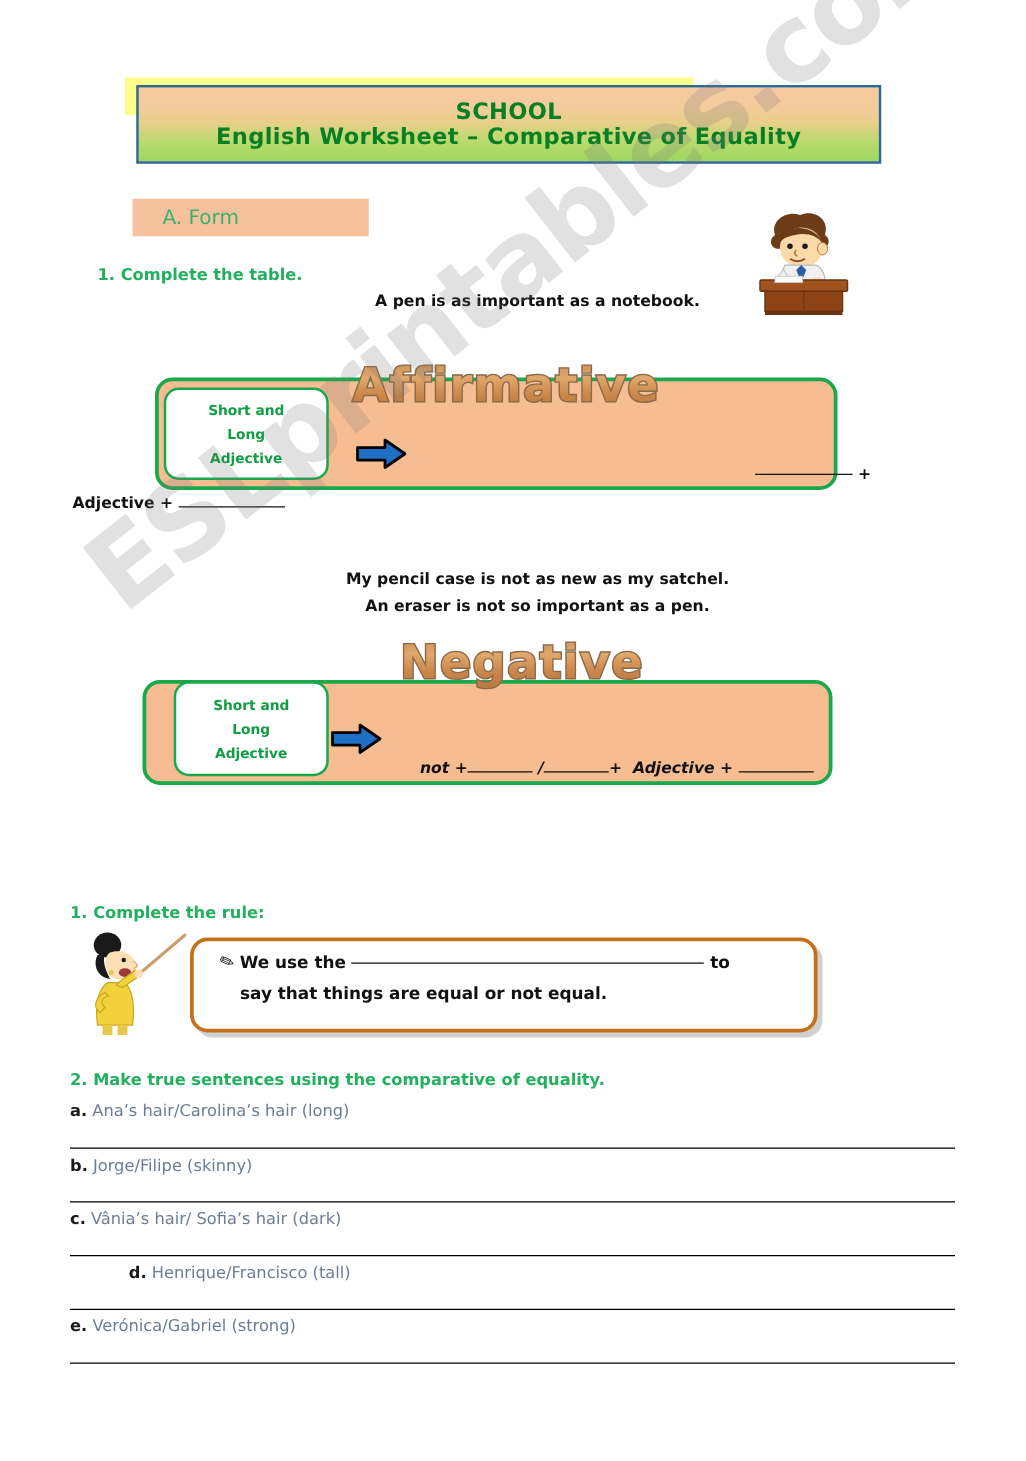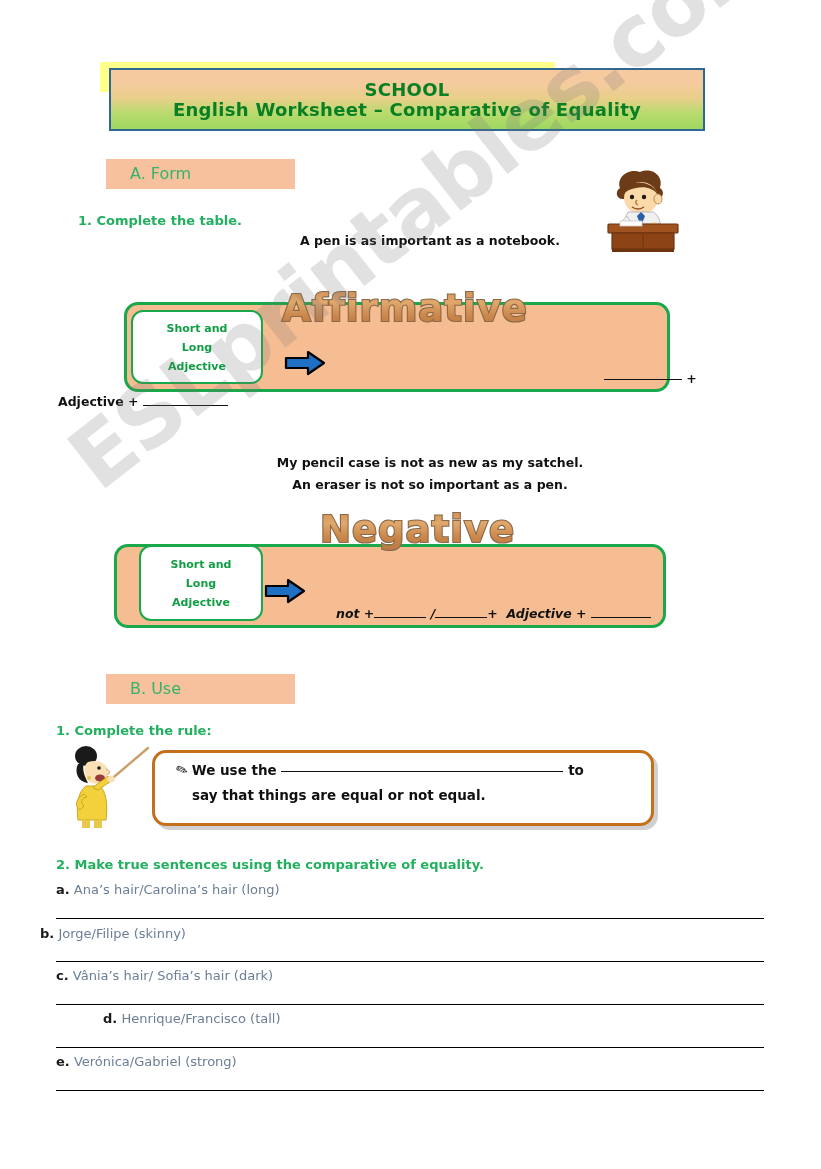--- a/index.html
+++ b/index.html
@@ -401,21 +401,20 @@
     </svg>
   </div>
 
   <div class="formula f-neg">
     <span>not +</span><span class="blank bl-sm"></span>
     <span>/</span><span class="blank bl-sm"></span><span>+</span>
     &nbsp;<span>Adjective +</span>
     <span class="blank bl-md"></span>
   </div>
 
-  <div class="sec-head sec-b">B. Use</div>
   <div class="task task-b1">1.  Complete the rule:</div>
 
   <div class="clip clip-teacher">
     <svg width="92" height="88" viewBox="0 0 92 88" xmlns="http://www.w3.org/2000/svg">
 
       <line x1="46" y1="40" x2="86" y2="6" stroke="#c8a06a" stroke-width="2.4" stroke-linecap="round"></line>
 
       <ellipse cx="24" cy="14" rx="11" ry="10" fill="#1a1a1a"></ellipse>
       <path d="M16 22 C12 30, 16 40, 26 41 C22 33, 20 27, 22 21 Z" fill="#1a1a1a"></path>
 
@@ -450,21 +449,21 @@
   <div class="rule-line rule-l2">say that things are equal or not equal.</div>
 
   <div class="task task-b2">2.  Make true sentences using the comparative of equality.</div>
 
   <div class="ex-item" style="left:56px; top:882px;">
     <b>a.</b>
     <span>Ana’s hair/Carolina’s hair (long)</span>
   </div>
   <div class="ex-rule" style="top:918px;"></div>
 
-  <div class="ex-item" style="left:40px; top:926px;">
+  <div class="ex-item" style="left:56px; top:926px;">
     <b>b.</b>
     <span>Jorge/Filipe (skinny)</span>
   </div>
   <div class="ex-rule" style="top:961px;"></div>
 
   <div class="ex-item" style="left:56px; top:968px;">
     <b>c.</b>
     <span>Vânia’s hair/ Sofia’s hair (dark)</span>
   </div>
   <div class="ex-rule" style="top:1004px;"></div>

